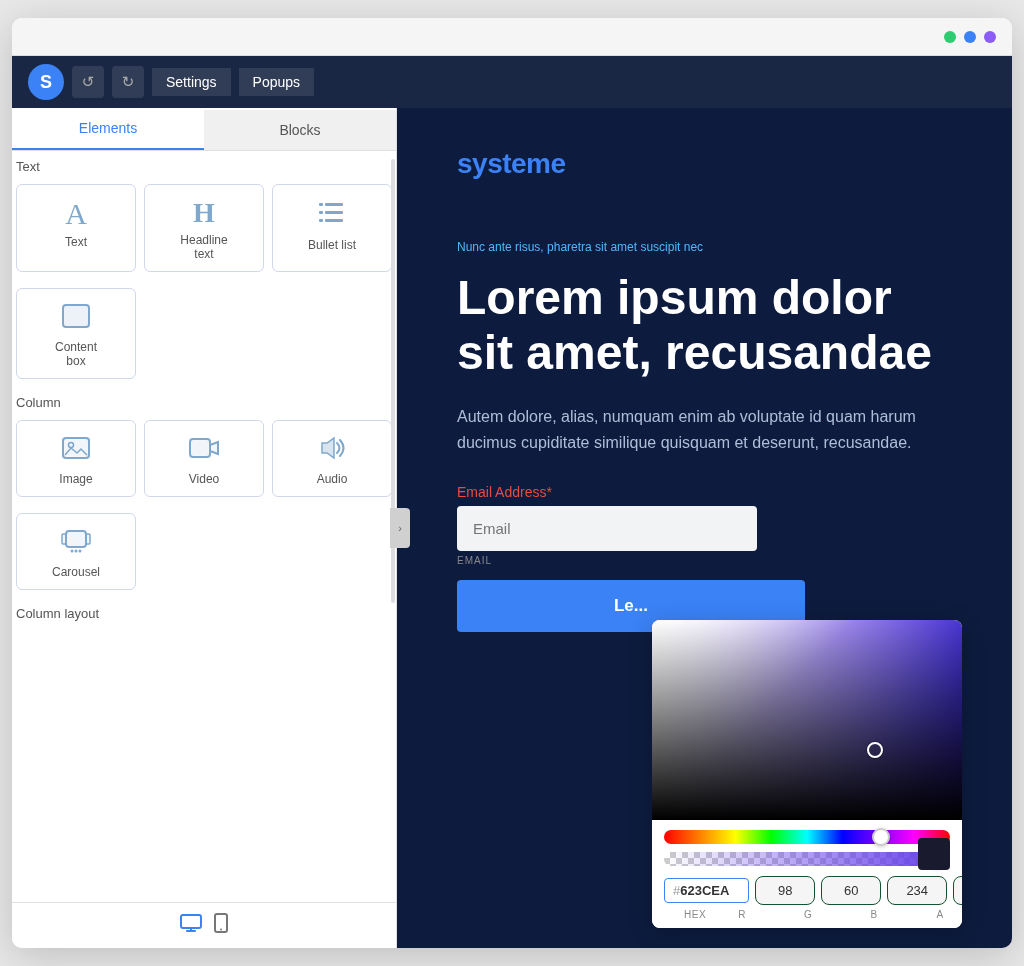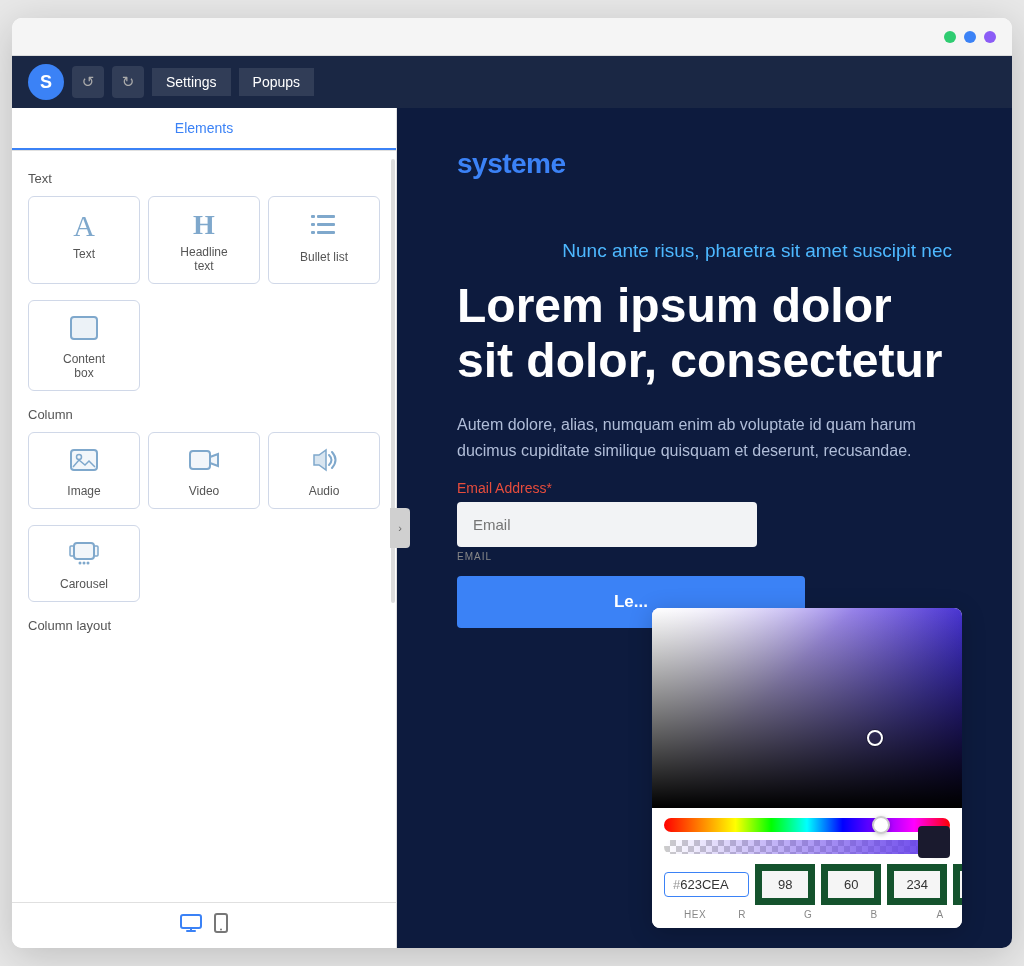--- a/index.html
+++ b/index.html
@@ -134,21 +134,21 @@
       font-weight: 500;
     }
     .sidebar-tab.inactive {
       color: #555;
       background: #f0f0f0;
     }
 
     .sidebar-content {
       flex: 1;
       overflow-y: auto;
-      padding: 16px;
+      padding: 4px;
     }
 
     .section-label {
       font-size: 13px;
       color: #555;
       margin-bottom: 10px;
       margin-top: 4px;
     }
 
     .elements-grid {
@@ -235,38 +235,37 @@
     .preview-logo {
       color: #3b82f6;
       font-size: 28px;
       font-weight: 700;
       margin-bottom: 60px;
       letter-spacing: -0.5px;
     }
 
     .preview-subtitle {
       color: #4db8ff;
-      font-size: 19px;
+      font-size: 12px;
       margin-bottom: 16px;
-      text-align: right;
     }
 
     .preview-headline {
       color: #fff;
       font-size: 48px;
       font-weight: 800;
       line-height: 1.15;
       margin-bottom: 24px;
     }
 
     .preview-body {
       color: #b0bdd8;
       font-size: 16px;
       line-height: 1.6;
-      margin-bottom: 16px;
+      margin-bottom: 28px;
       max-width: 500px;
     }
 
     .preview-label {
       color: #b0bdd8;
       font-size: 14px;
       margin-bottom: 6px;
     }
     .preview-label span { color: #e74c3c; }
 
@@ -382,22 +381,22 @@
 
     .color-inputs {
       display: grid;
       grid-template-columns: 1fr 60px 60px 60px 60px;
       gap: 6px;
       align-items: center;
     }
 
     .color-num-input {
       background: #f5f5f5;
-      border: 7px solid #14532d;
-      border-radius: 0;
+      border: 1px solid #14532d;
+      border-radius: 8px;
       padding: 6px 4px;
       font-size: 13px;
       color: #333;
       text-align: center;
     }
 
     .color-input-labels {
       display: grid;
       grid-template-columns: 1fr 60px 60px 60px 60px;
       gap: 6px;
@@ -447,20 +446,23 @@
   </div>
 
   <div class="main-area">
 
     <div class="sidebar">
 
       <div class="sidebar-tabs">
         <button class="sidebar-tab active">
           <span>Elements</span>
         </button>
+        <button class="sidebar-tab inactive">
+          <span>Blocks</span>
+        </button>
       </div>
 
       <div class="sidebar-content">
 
         <div class="section-label">
           <span>Text</span>
         </div>
         <div class="elements-grid">
 
           <div class="element-item">
@@ -583,21 +585,21 @@
 
     <div class="canvas-area">
       <div class="preview-page">
         
         <div class="preview-logo">systeme</div>
 
         
         <div class="preview-subtitle">Nunc ante risus, pharetra sit amet suscipit nec</div>
 
         
-        <div class="preview-headline">Lorem ipsum dolor sit dolor, consectetur</div>
+        <div class="preview-headline">Lorem ipsum dolor sit amet, recusandae</div>
 
         
         <div class="preview-body">Autem dolore, alias, numquam enim ab voluptate id quam harum ducimus cupiditate similique quisquam et deserunt, recusandae.</div>
 
         
         <div class="preview-label">
           <span>Email Address</span><span style="color:#e74c3c;">*</span>
         </div>
 
         
@@ -628,21 +630,21 @@
           </div>
 
           <div style="position:relative;width:100%;height:14px;border-radius:7px;margin-bottom:10px;background: repeating-conic-gradient(#ccc 0% 25%, #fff 0% 50%) 0 0 / 12px 12px;">
             <div class="alpha-track"></div>
             <div class="alpha-thumb"></div>
           </div>
 
           <div class="color-inputs">
             <div style="display:flex;align-items:center;background:#fff;border:1.5px solid #3b82f6;border-radius:4px;padding:4px 8px;">
               <span style="color:#999;font-size:13px;">#</span>
-              <input type="text" style="border: none; outline: none; font-size: 13px; color: rgb(51, 51, 51); width: 60px; background: transparent;" value="623CEA">
+              <input type="text" style="border: none; outline: none; font-size: 13px; color: rgb(51, 51, 51); width: 60px; background: transparent; font-weight: bold;" value="623CEA">
             </div>
             <div class="color-num-input">98</div>
             <div class="color-num-input">60</div>
             <div class="color-num-input">234</div>
             <div class="color-num-input">100</div>
           </div>
 
           <div class="color-input-labels">
             <div class="color-input-label">HEX</div>
             <div class="color-input-label">R</div>

